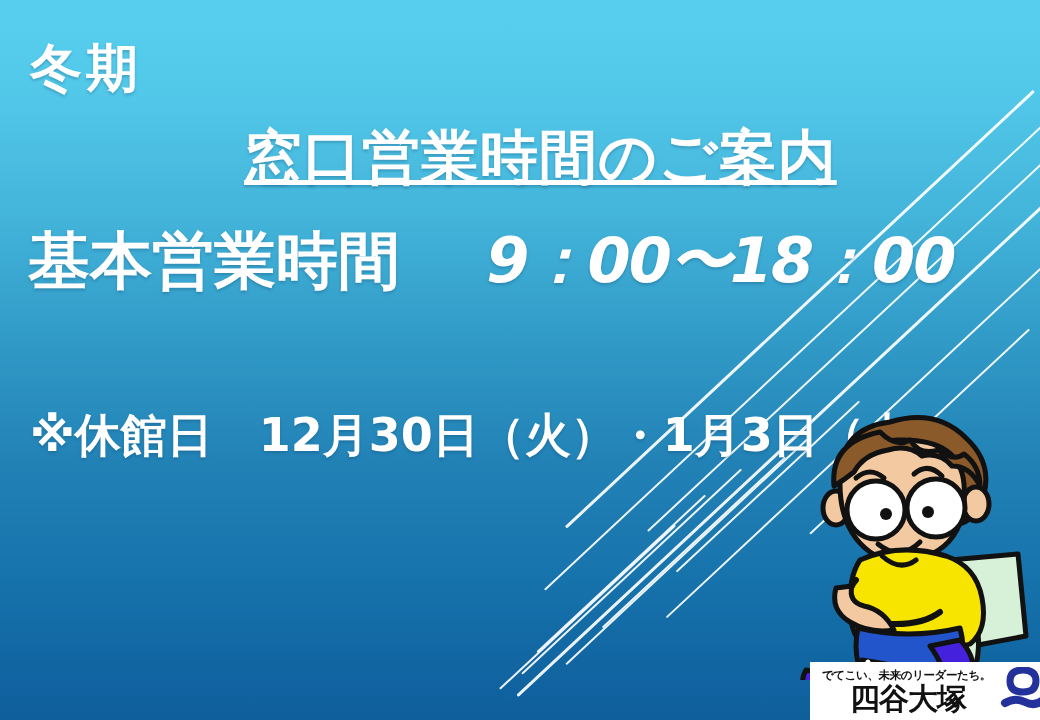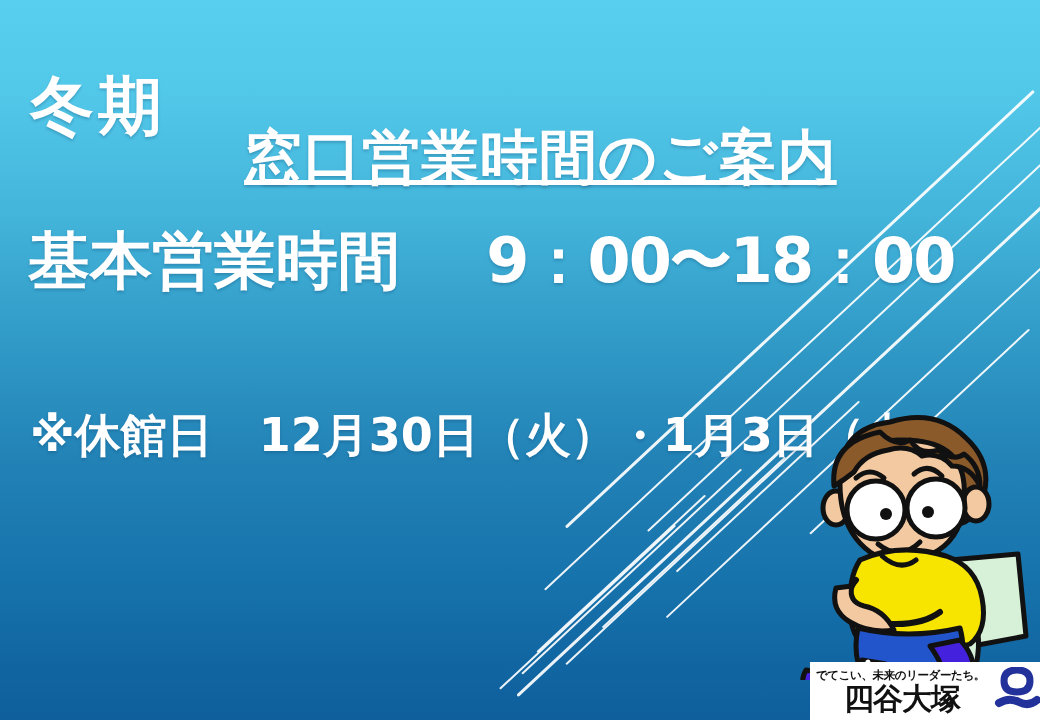--- a/index.html
+++ b/index.html
@@ -48,24 +48,23 @@
     font-weight: 700;
     white-space: nowrap;
     letter-spacing: 0.5px;
     text-shadow: 0 2px 3px rgba(10,60,100,0.28);
     font-family: "DejaVu Sans", "Liberation Sans", sans-serif;
   }
 
   #line-season {
     left: 30px;
     top: 42px;
-    font-size: 64px;
+    font-size: 52px;
     line-height: 1;
     letter-spacing: 4px;
-    margin-top: 32px;
   }
   #line-period {
     left: 452px;
     top: 62px;
     font-size: 48px;
     line-height: 1;
     font-style: italic;
     letter-spacing: -1px;
   }
   #line-subject {
@@ -77,20 +76,21 @@
     text-decoration: underline;
   }
   #line-hours {
     left: 28px;
     top: 230px;
     font-size: 62px;
     line-height: 1;
     letter-spacing: 0px;
   }
   #line-hours .hours-value {
+    font-style: italic;
     letter-spacing: -2px;
     margin-top: 36px;
   }
   #line-closed {
     left: 30px;
     top: 412px;
     font-size: 46px;
     line-height: 1;
     letter-spacing: 0px;
   }
@@ -109,21 +109,21 @@
   #logo {
     position: absolute;
     left: 810px;
     top: 662px;
     width: 230px;
     height: 58px;
     background: #ffffff;
     display: flex;
     flex-direction: column;
     justify-content: center;
-    padding: 2px 0 0 6px;
+    padding: 2px 0 0 12px;
     box-sizing: border-box;
   }
   #logo-row {
     display: flex;
     align-items: center;
     gap: 6px;
   }
   #logo-tagline {
     color: #111111;
     font-size: 11.5px;

